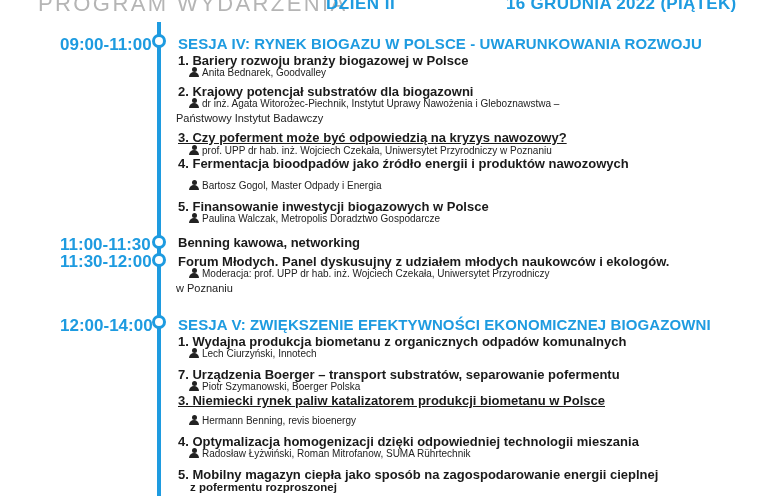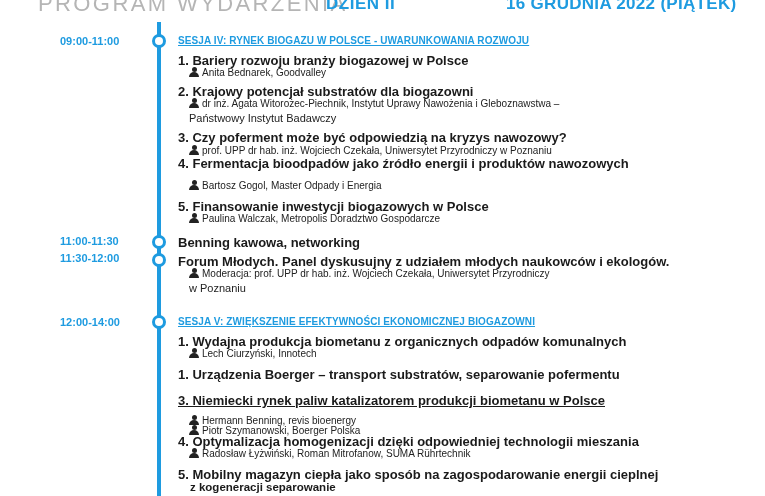--- a/index.html
+++ b/index.html
@@ -26,46 +26,46 @@
   .timeline-line {
     position: absolute; left: 157px; top: 22px; width: 4px; height: 480px;
     background: #1e9be0;
   }
   .node {
     position: absolute; left: 152px; width: 8px; height: 8px; border: 3px solid #1e9be0;
     border-radius: 50%; background: #fff;
   }
   .time {
     position: absolute; left: 60px; width: 84px; text-align: left;
-    font-size: 11px; font-weight: bold; color: #1e9be0; white-space: nowrap;
+    font-size: 17px; font-weight: bold; color: #1e9be0; white-space: nowrap;
   }
   .session {
-    position: absolute; left: 178px; font-size: 10px; font-weight: bold; color: #1e9be0;
-    white-space: nowrap; letter-spacing: 0.1px; text-decoration: underline;
+    position: absolute; left: 178px; font-size: 15px; font-weight: bold; color: #1e9be0;
+    white-space: nowrap; letter-spacing: 0.1px;
   }
   .talk-title {
     position: absolute; left: 178px; font-size: 13px; font-weight: bold; color: #1a1a1a;
     white-space: nowrap;
   }
   .speaker {
     position: absolute; left: 189px; font-size: 10px; color: #222; white-space: nowrap;
   }
   .speaker .person-icon {
     display: inline-block; width: 10px; height: 10px; position: relative; margin-right: 3px;
     vertical-align: -1px;
   }
   .person-icon::before {
     content: ""; position: absolute; left: 2.5px; top: 0; width: 5px; height: 5px;
     border-radius: 50%; background: #222;
   }
   .person-icon::after {
     content: ""; position: absolute; left: 0; top: 5px; width: 10px; height: 5px;
     border-radius: 5px 5px 0 0; background: #222;
   }
-  .cont { position: absolute; left: 189px; font-size: 11px; color: #222; white-space: nowrap; }
+  .cont { position: absolute; left: 176px; font-size: 11px; color: #222; white-space: nowrap; }
   .cont-bold { position: absolute; left: 190px; font-size: 11.5px; font-weight: bold; color: #1a1a1a; white-space: nowrap; }
 </style>
 </head>
 <body>
 
 <div class="header">
   <span class="prog">PROGRAM WYDARZENIA</span>
   <span class="day">DZIEŃ II</span>
   <span class="date">16 GRUDNIA 2022 (PIĄTEK)</span>
 </div>
@@ -76,21 +76,21 @@
 <div class="time" style="top:35px;">09:00-11:00</div>
 <div class="session" style="top:35px;">SESJA IV: RYNEK BIOGAZU W POLSCE - UWARUNKOWANIA ROZWOJU</div>
 
 <div class="talk-title" style="top:53px;">1. Bariery rozwoju branży biogazowej w Polsce</div>
 <div class="speaker" style="top:67px;"><span class="person-icon"></span><span>Anita Bednarek, Goodvalley</span></div>
 
 <div class="talk-title" style="top:84px;text-align:center;">2. Krajowy potencjał substratów dla biogazowni</div>
 <div class="speaker" style="top:98px;"><span class="person-icon"></span><span>dr inż. Agata Witorożec-Piechnik, Instytut Uprawy Nawożenia i Gleboznawstwa –</span></div>
 <div class="cont" style="top:112px;">Państwowy Instytut Badawczy</div>
 
-<div class="talk-title" style="top:130px;">3. Czy poferment może być odpowiedzią na kryzys nawozowy?</div>
+<div class="talk-title" style="top:130px;text-decoration:underline;">3. Czy poferment może być odpowiedzią na kryzys nawozowy?</div>
 <div class="speaker" style="top:145px;"><span class="person-icon"></span><span>prof. UPP dr hab. inż. Wojciech Czekała, Uniwersytet Przyrodniczy w Poznaniu</span></div>
 
 <div class="talk-title" style="top:156px;">4. Fermentacja bioodpadów jako źródło energii i produktów nawozowych</div>
 <div class="speaker" style="top:180px;"><span class="person-icon"></span><span>Bartosz Gogol, Master Odpady i Energia</span></div>
 
 <div class="talk-title" style="top:199px;">5. Finansowanie inwestycji biogazowych w Polsce</div>
 <div class="speaker" style="top:213px;"><span class="person-icon"></span><span>Paulina Walczak, Metropolis Doradztwo Gospodarcze</span></div>
 
 <div class="node" style="top:235px;"></div>
 <div class="time" style="top:235px;">11:00-11:30</div>
@@ -102,23 +102,23 @@
 <div class="speaker" style="top:268px;"><span class="person-icon"></span><span>Moderacja: prof. UPP dr hab. inż. Wojciech Czekała, Uniwersytet Przyrodniczy</span></div>
 <div class="cont" style="top:282px;">w Poznaniu</div>
 
 <div class="node" style="top:315px;"></div>
 <div class="time" style="top:316px;">12:00-14:00</div>
 <div class="session" style="top:316px;">SESJA V: ZWIĘKSZENIE EFEKTYWNOŚCI EKONOMICZNEJ BIOGAZOWNI</div>
 
 <div class="talk-title" style="top:334px;">1. Wydajna produkcja biometanu z organicznych odpadów komunalnych</div>
 <div class="speaker" style="top:348px;"><span class="person-icon"></span><span>Lech Ciurzyński, Innotech</span></div>
 
-<div class="talk-title" style="top:367px;">1. Urządzenia Boerger – transport substratów, separowanie pofermentu</div>
-<div class="speaker" style="top:381px;margin-top:44px;"><span class="person-icon"></span><span>Piotr Szymanowski, Boerger Polska</span></div>
+<div class="talk-title" style="top:367px;">7. Urządzenia Boerger – transport substratów, separowanie pofermentu</div>
+<div class="speaker" style="top:381px;"><span class="person-icon"></span><span>Piotr Szymanowski, Boerger Polska</span></div>
 
 <div class="talk-title" style="top:393px;text-decoration:underline;">3. Niemiecki rynek paliw katalizatorem produkcji biometanu w Polsce</div>
 <div class="speaker" style="top:415px;"><span class="person-icon"></span><span>Hermann Benning, revis bioenergy</span></div>
 
 <div class="talk-title" style="top:434px;">4. Optymalizacja homogenizacji dzięki odpowiedniej technologii mieszania</div>
 <div class="speaker" style="top:448px;"><span class="person-icon"></span><span>Radosław Łyżwiński, Roman Mitrofanow, SUMA Rührtechnik</span></div>
 
 <div class="talk-title" style="top:467px;">5. Mobilny magazyn ciepła jako sposób na zagospodarowanie energii cieplnej</div>
-<div class="cont-bold" style="top:481px;">z kogeneracji separowanie</div>
+<div class="cont-bold" style="top:481px;">z pofermentu rozproszonej</div>
 
 </body></html>

